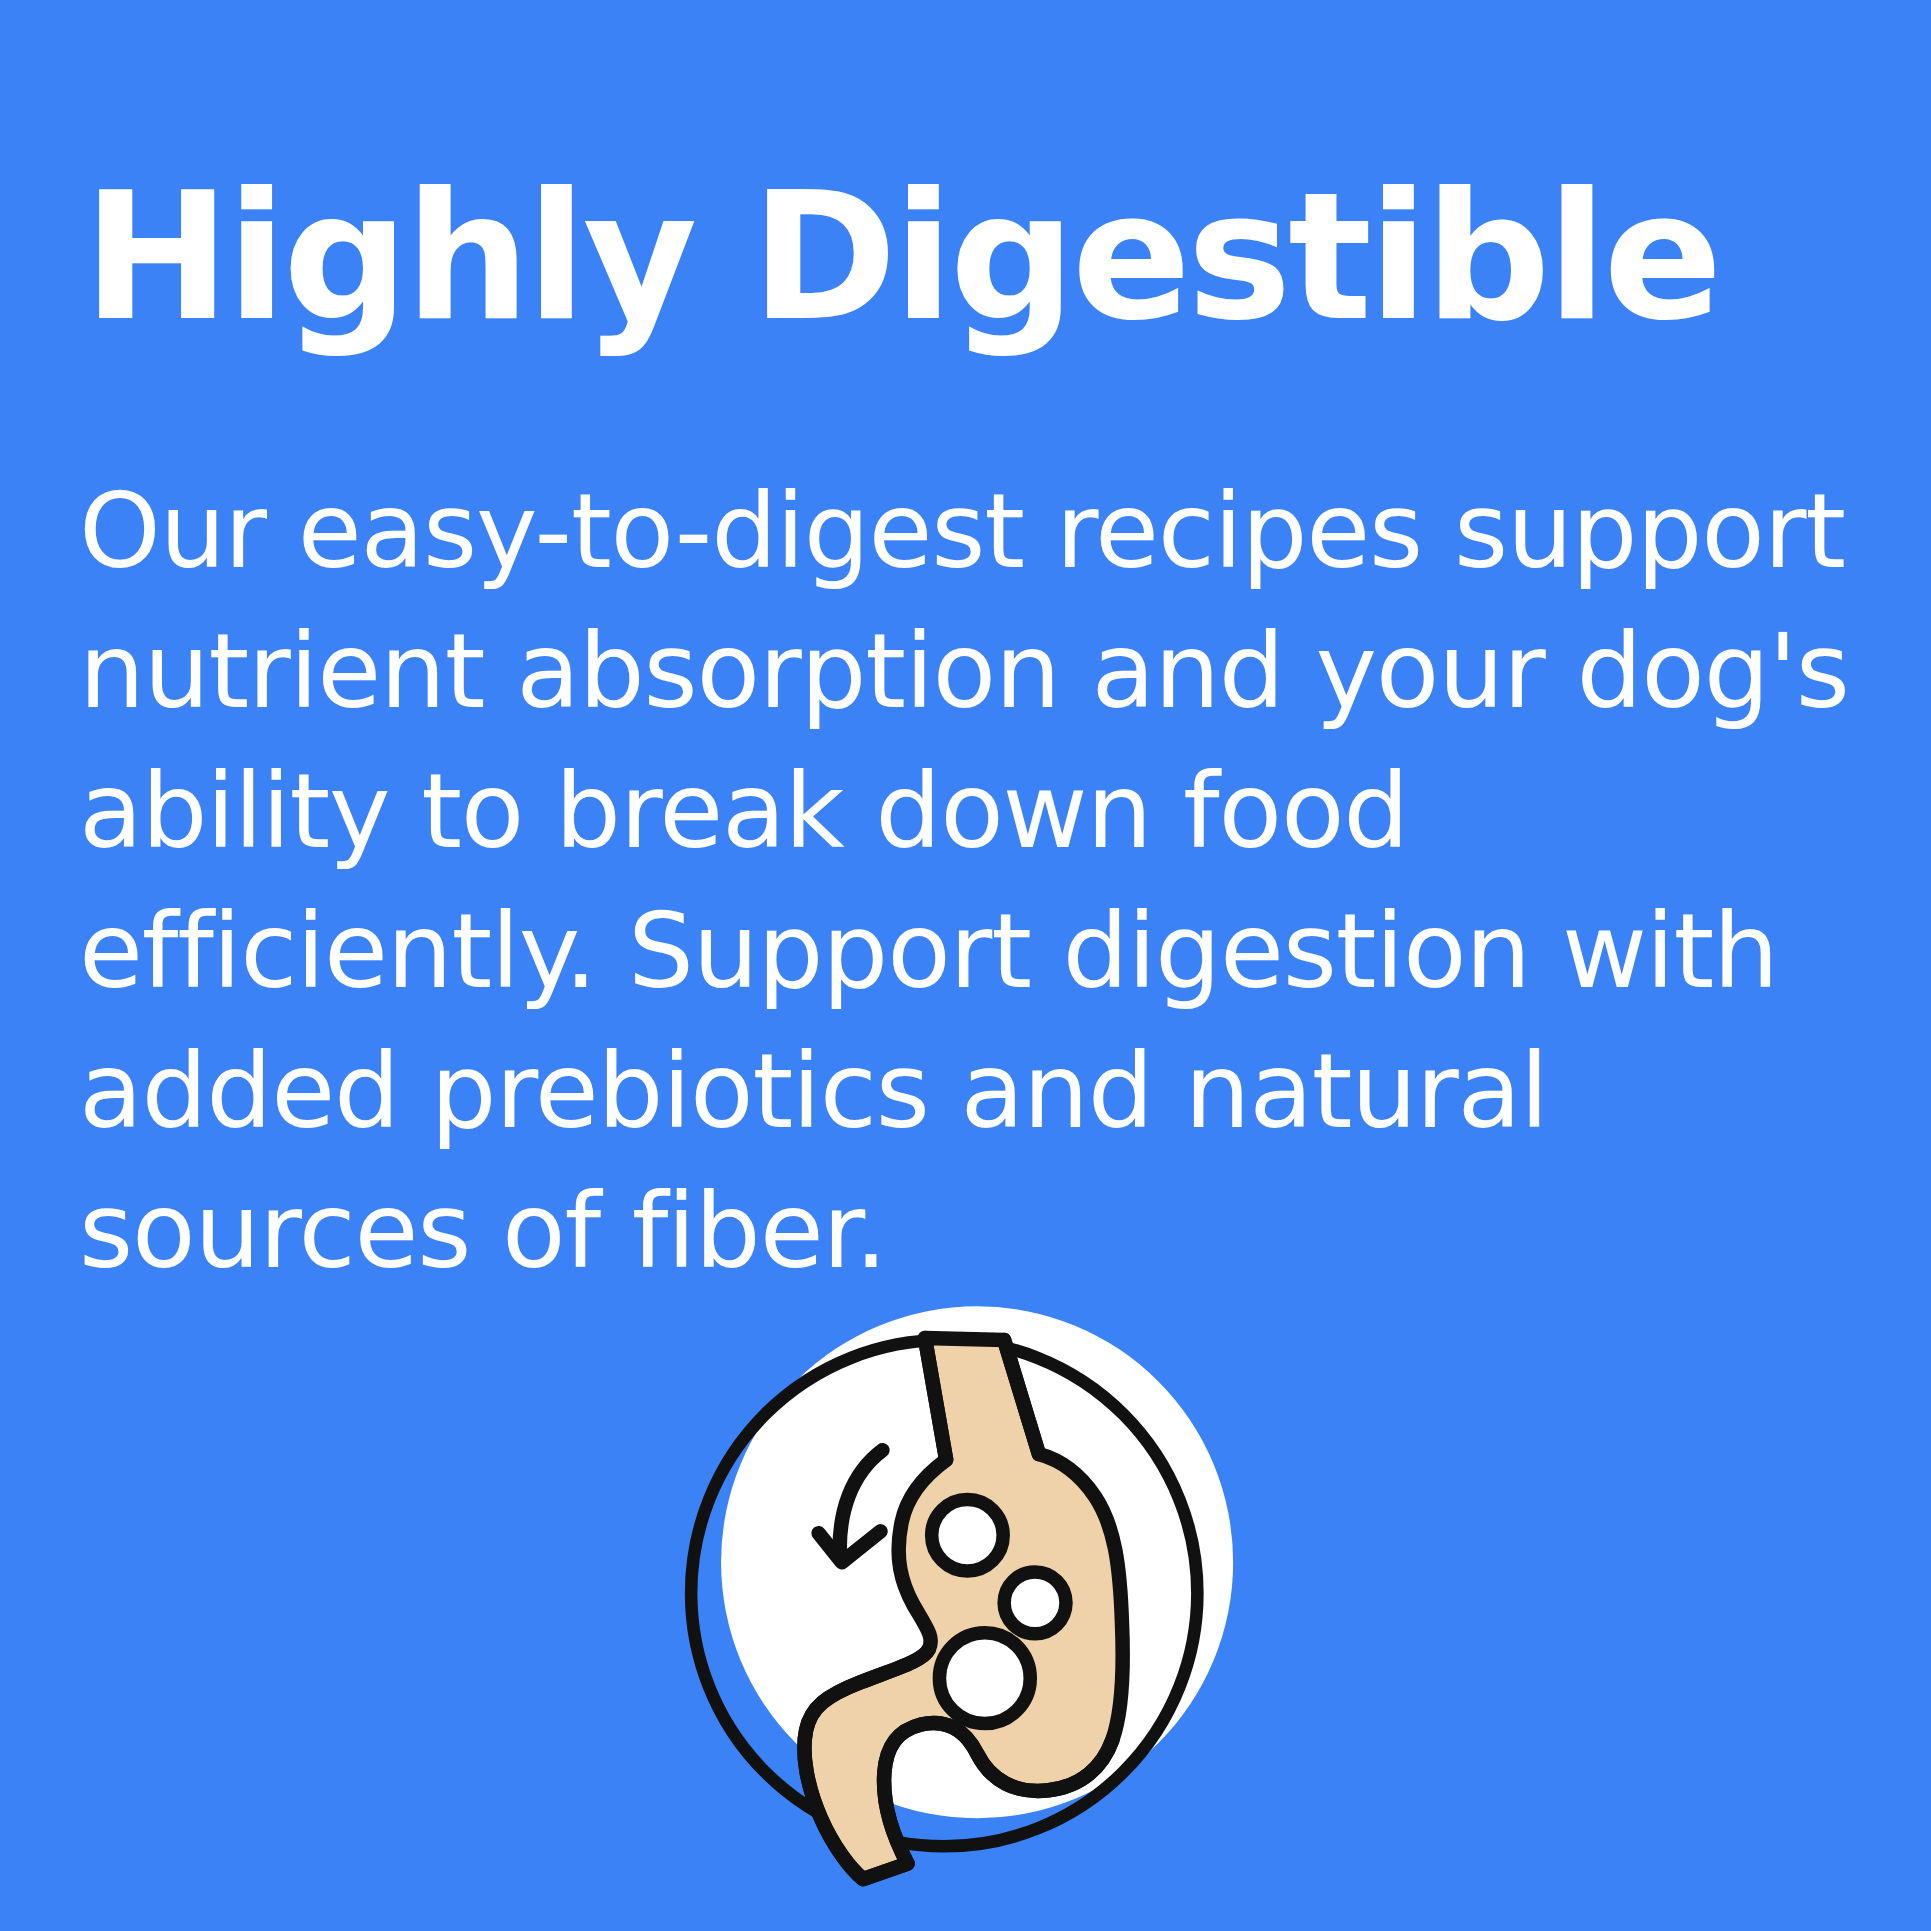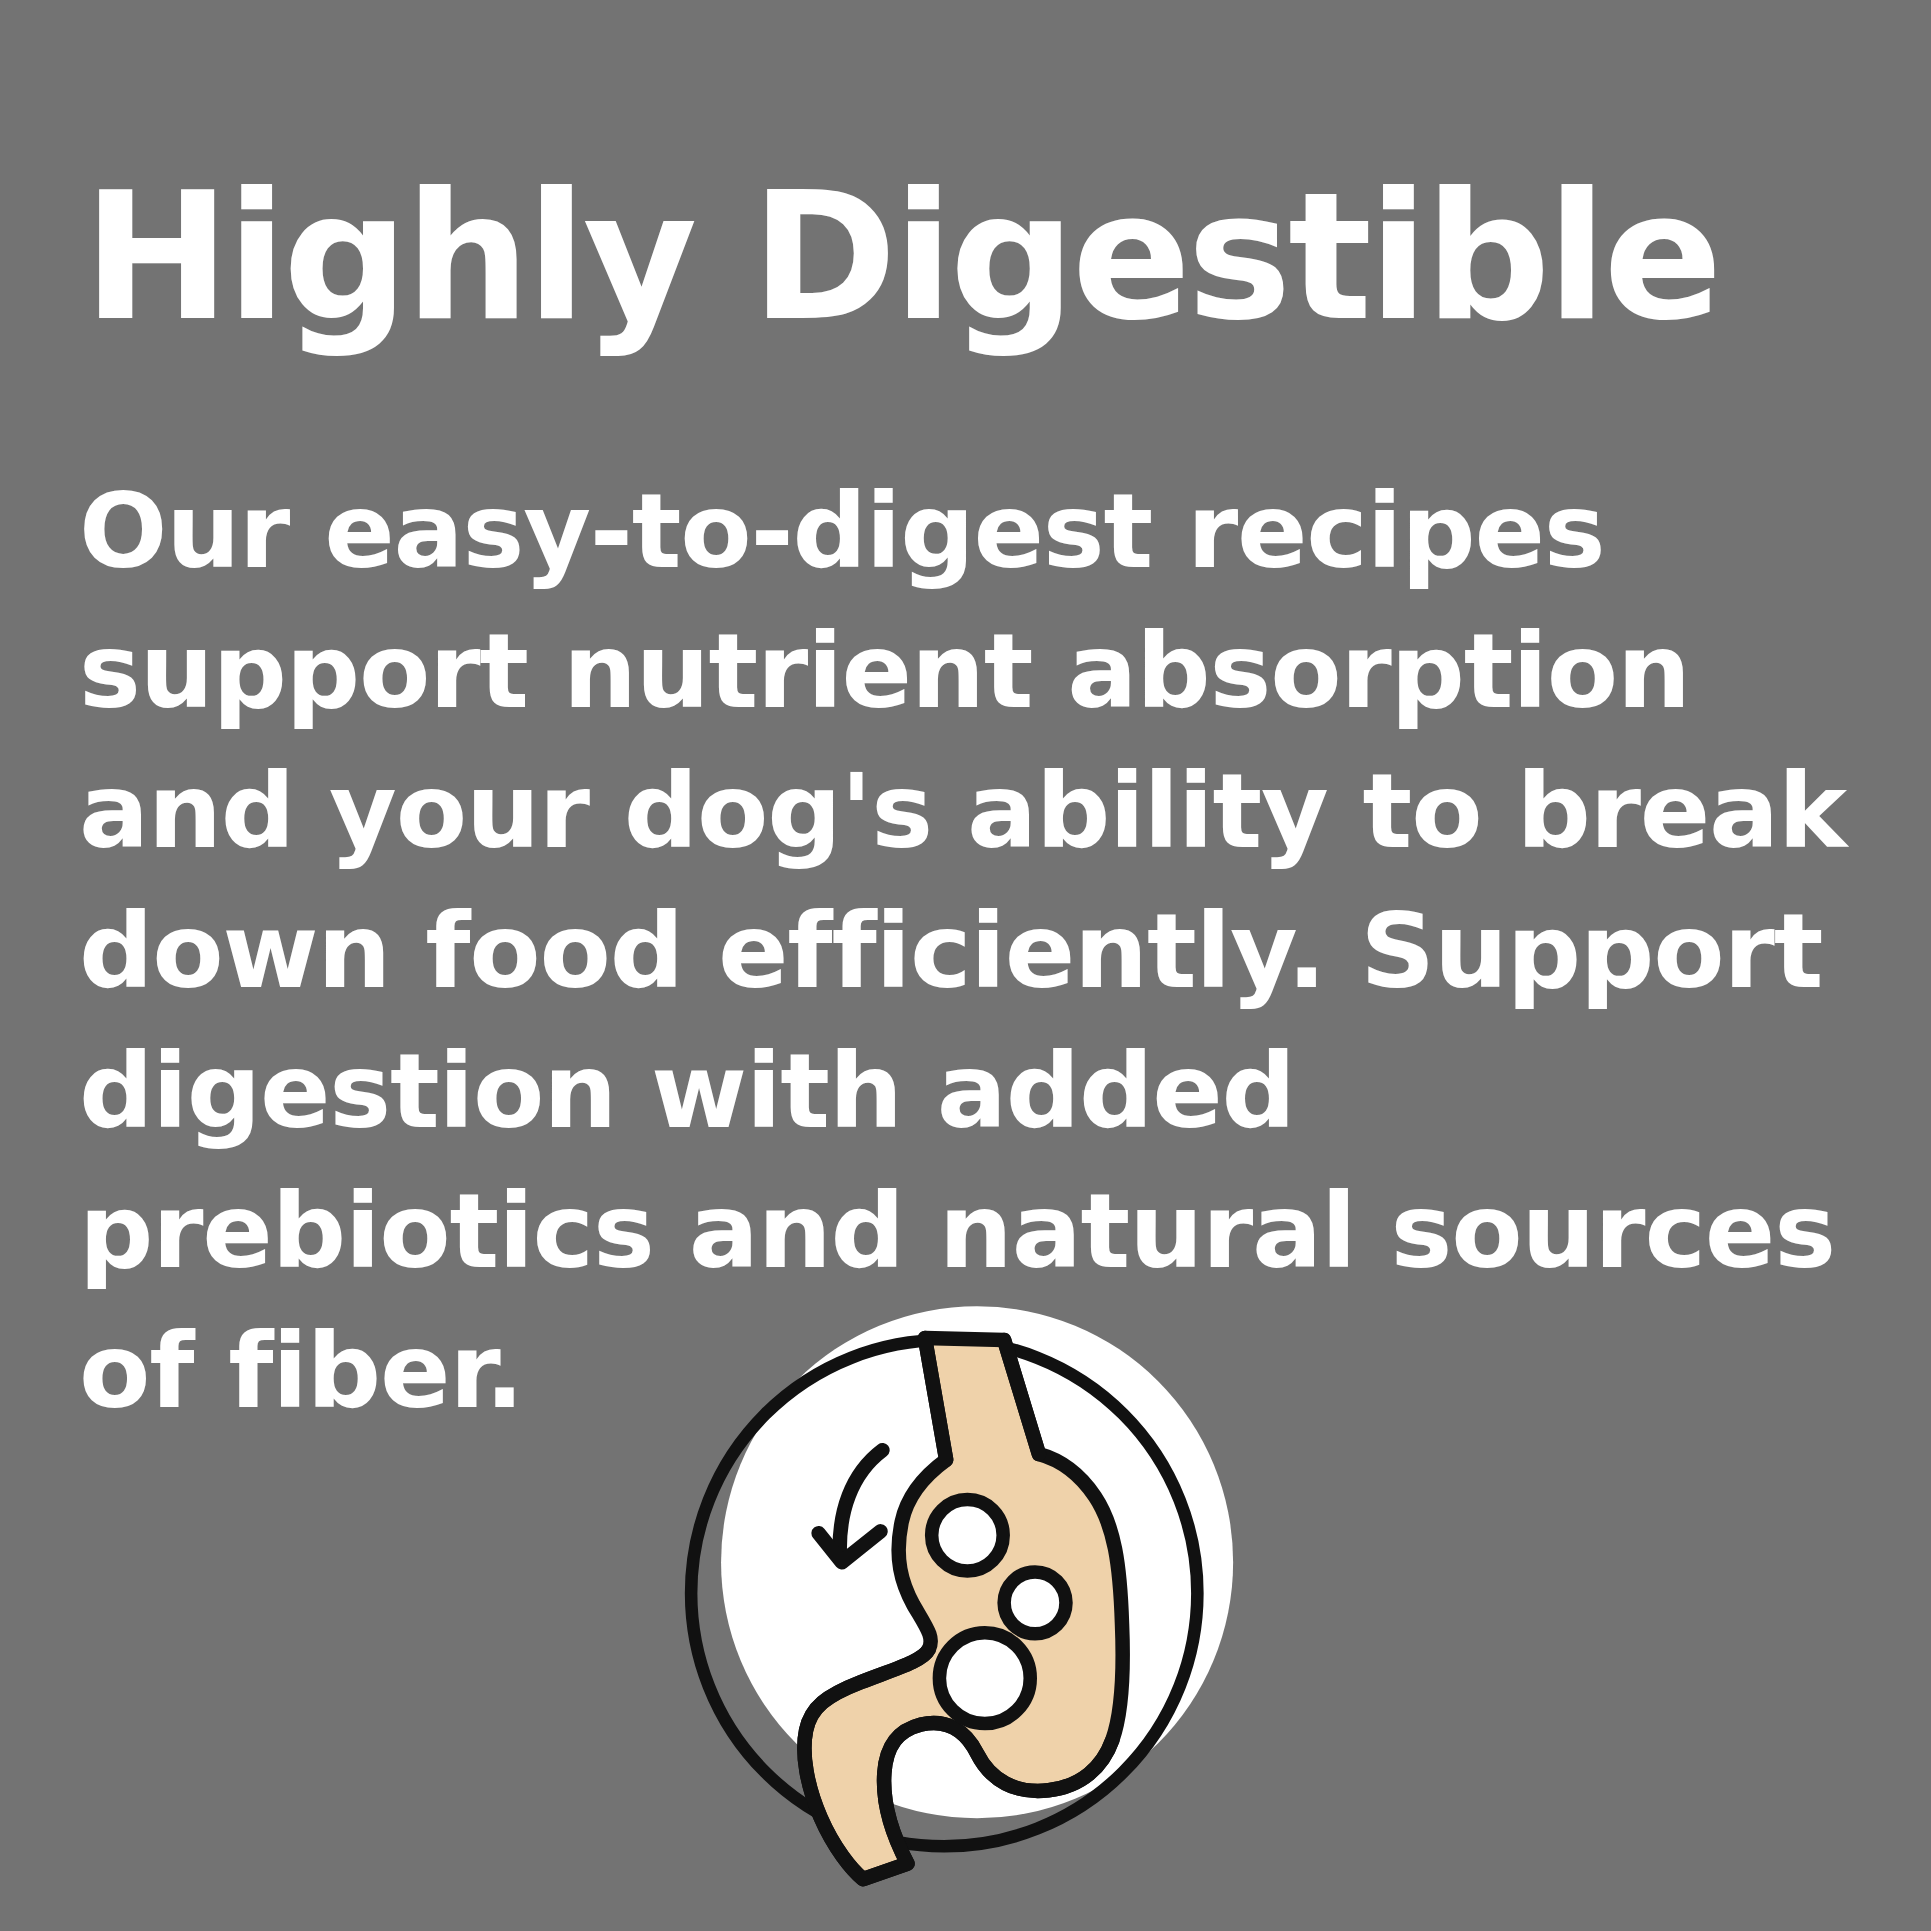--- a/index.html
+++ b/index.html
@@ -11,21 +11,21 @@
     height: 1931px;
     background: #E78C22;
     font-family: "Liberation Sans", sans-serif;
     overflow: hidden;
   }
 
   .card {
     position: relative;
     width: 1931px;
     height: 1931px;
-    background: #737373;
+    background: #3b82f6;
     box-sizing: border-box;
   }
 
   .headline {
     position: absolute;
     left: 83px;
     top: 46px;
     width: 1777px;
     color: #FFFFFF;
     font-family: "DejaVu Sans", "Liberation Sans", sans-serif;
@@ -36,21 +36,21 @@
     white-space: nowrap;
   }
 
   .body-copy {
     position: absolute;
     left: 79px;
     top: 357px;
     width: 1796px;
     color: #FFFFFF;
     font-family: "DejaVu Sans", "Liberation Sans", sans-serif;
-    font-weight: 700;
+    font-weight: 400;
     font-size: 104px;
     line-height: 140px;
     letter-spacing: -1.2px;
   }
 
   .icon-wrap {
     position: absolute;
     left: 666px;
     top: 1284px;
     width: 599px;

